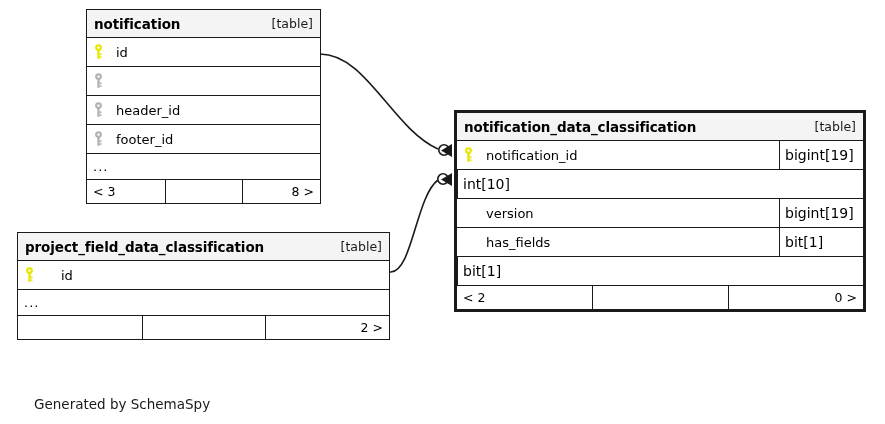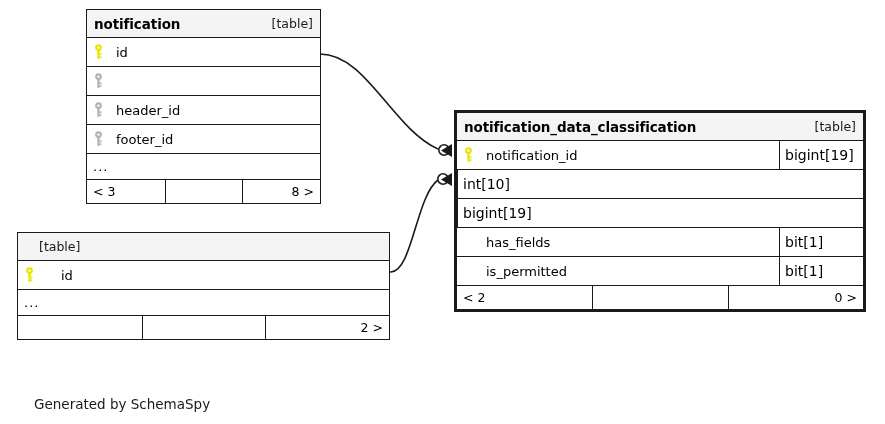--- a/index.html
+++ b/index.html
@@ -273,49 +273,50 @@
         <span class="col-label">notification_id</span>
       </div>
       <div class="col-type-cell" style="width:84px;">bigint[19]</div>
     </div>
 
     <div class="col-row">
       <div class="col-type-cell" style="width:84px;">int[10]</div>
     </div>
 
     <div class="col-row">
+      <div class="col-name-cell">
+        <span class="key-slot"></span>
+        <span class="col-label">version</span>
+      </div>
       <div class="col-type-cell" style="width:84px;">bigint[19]</div>
     </div>
 
     <div class="col-row">
       <div class="col-name-cell">
         <span class="key-slot"></span>
         <span class="col-label">has_fields</span>
       </div>
       <div class="col-type-cell" style="width:84px;">bit[1]</div>
     </div>
 
     <div class="col-row">
-      <div class="col-name-cell">
-        <span class="key-slot"></span>
-        <span class="col-label">is_permitted</span>
-      </div>
       <div class="col-type-cell" style="width:84px;">bit[1]</div>
     </div>
 
     <div class="entity-footer">
       <span class="foot-cell foot-left">&lt; 2</span>
       <span class="foot-cell foot-mid"></span>
       <span class="foot-cell foot-right">0 &gt;</span>
     </div>
   </div>
 
   <div class="entity" id="tbl-pfdc" style="left:17px; top:232px; width:373px;">
 
     <div class="entity-header">
+      <span class="entity-title">project_field_data_classification</span>
       <span class="entity-tag">[table]</span>
     </div>
 
     <div class="col-row">
       <div class="col-name-cell">
         <span class="key-slot wide">
           <svg width="9" height="16" viewBox="0 0 9 16">
             <circle cx="4.5" cy="3.6" r="3.4" fill="#e6e600"></circle>
             <circle cx="4.5" cy="3.6" r="1.2" fill="#ffffff"></circle>
             <rect x="3.3" y="5.6" width="2.4" height="9.2" fill="#e6e600"></rect>

